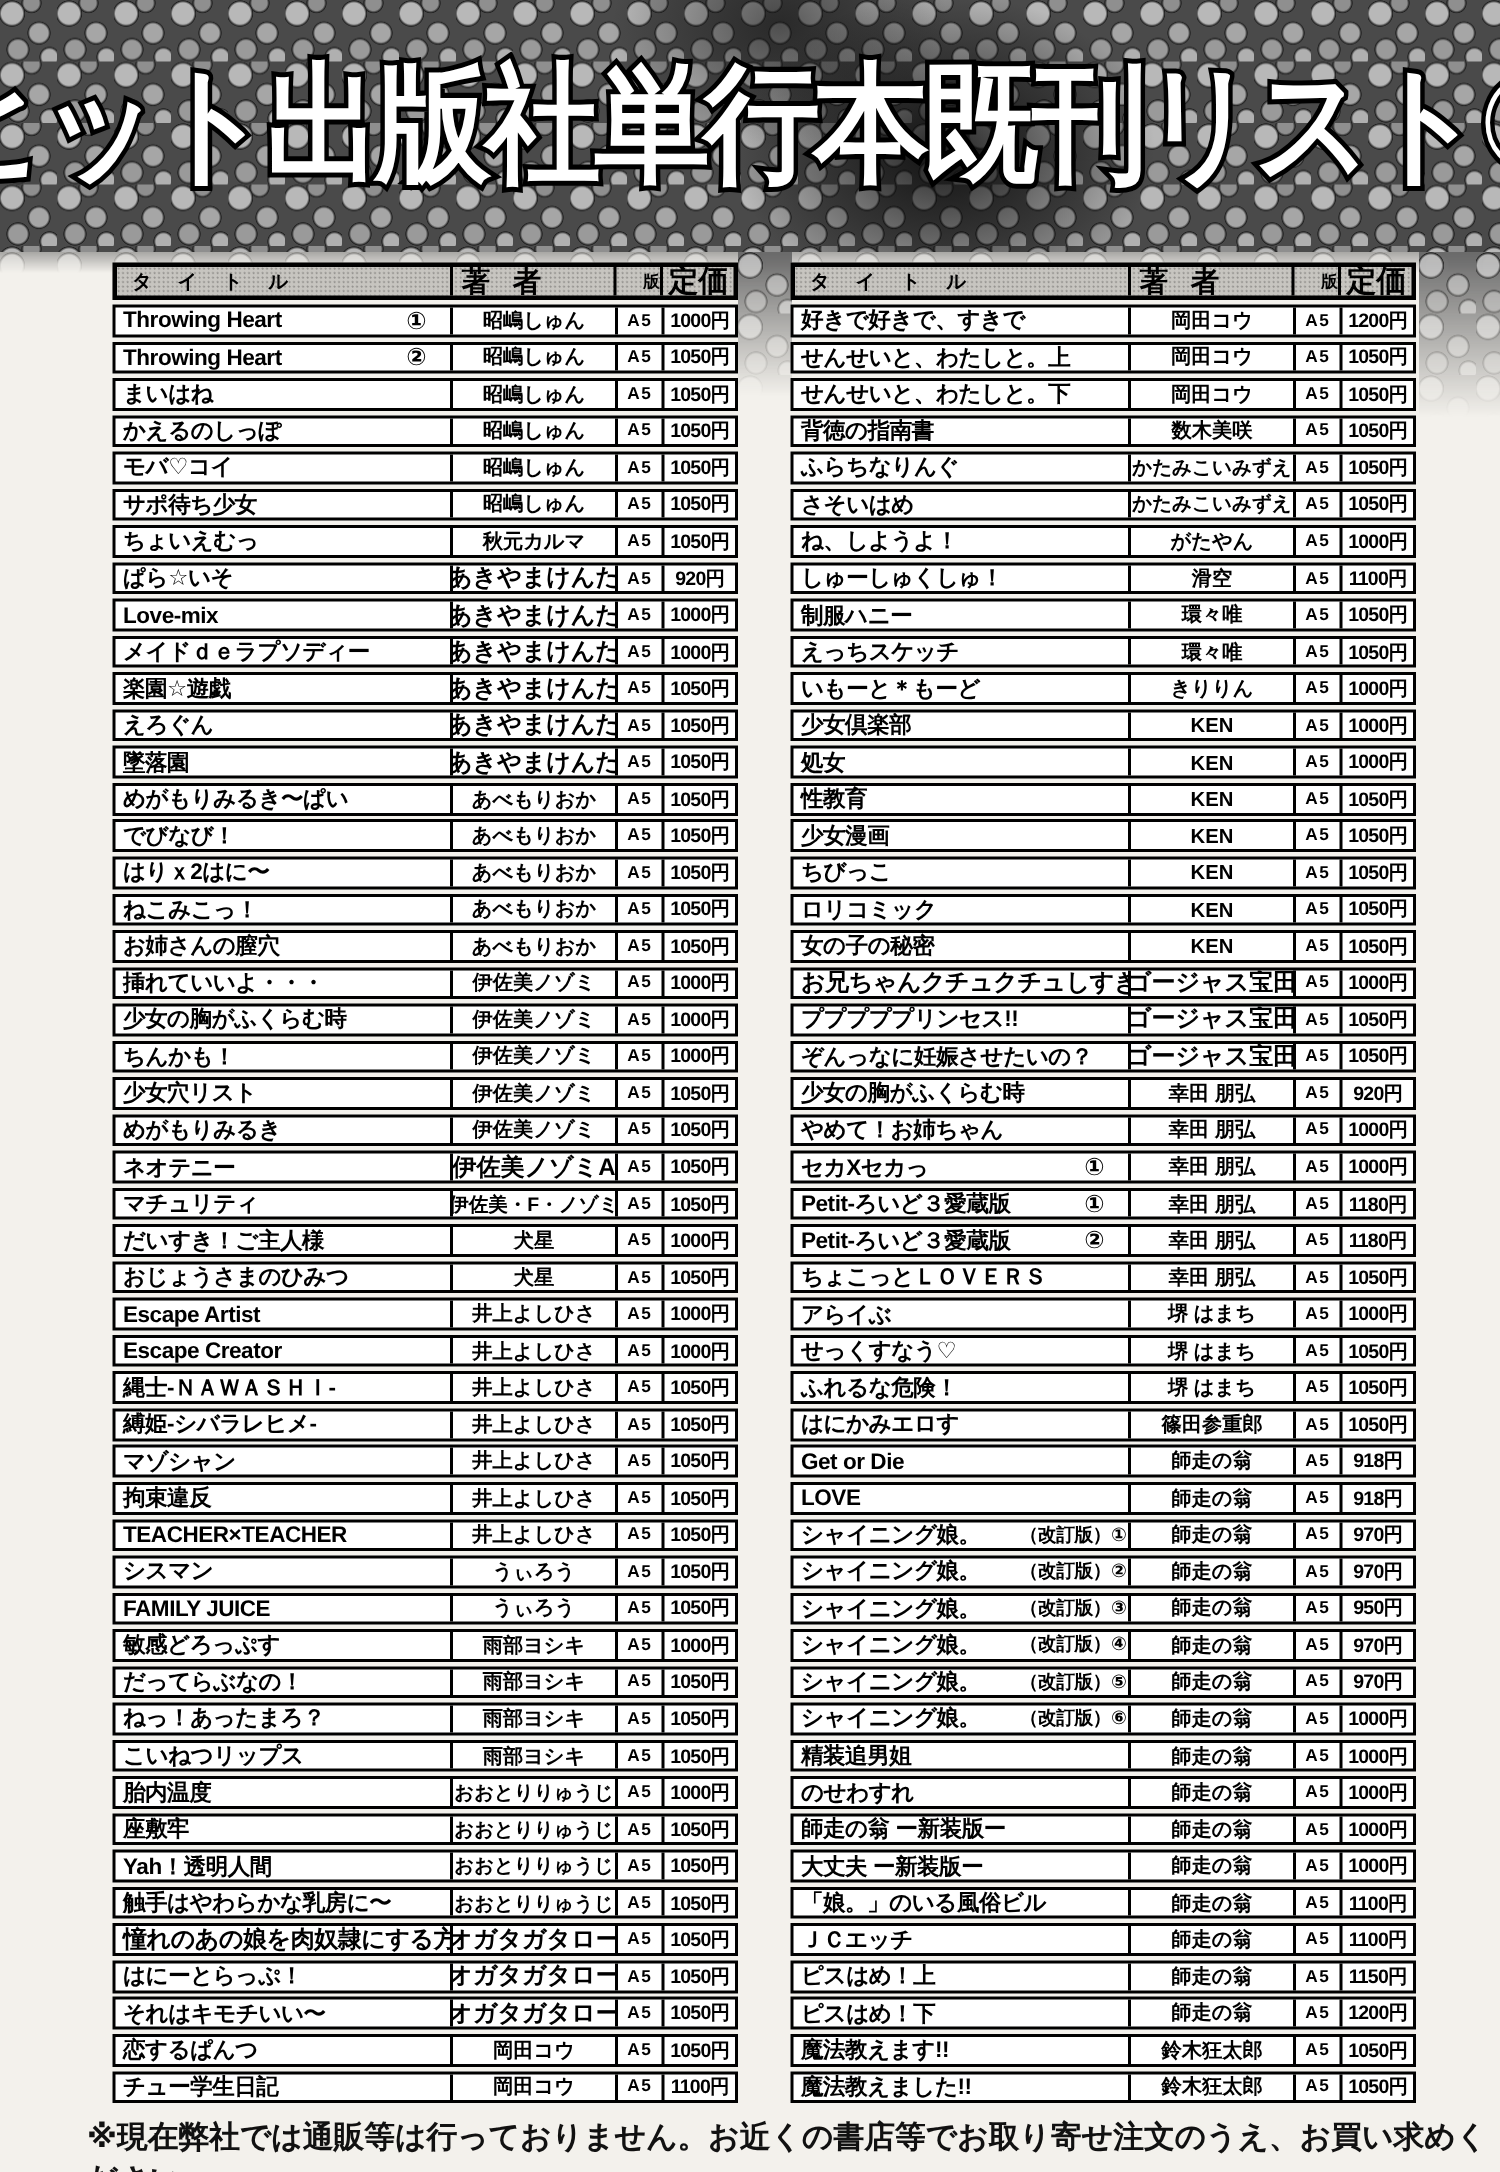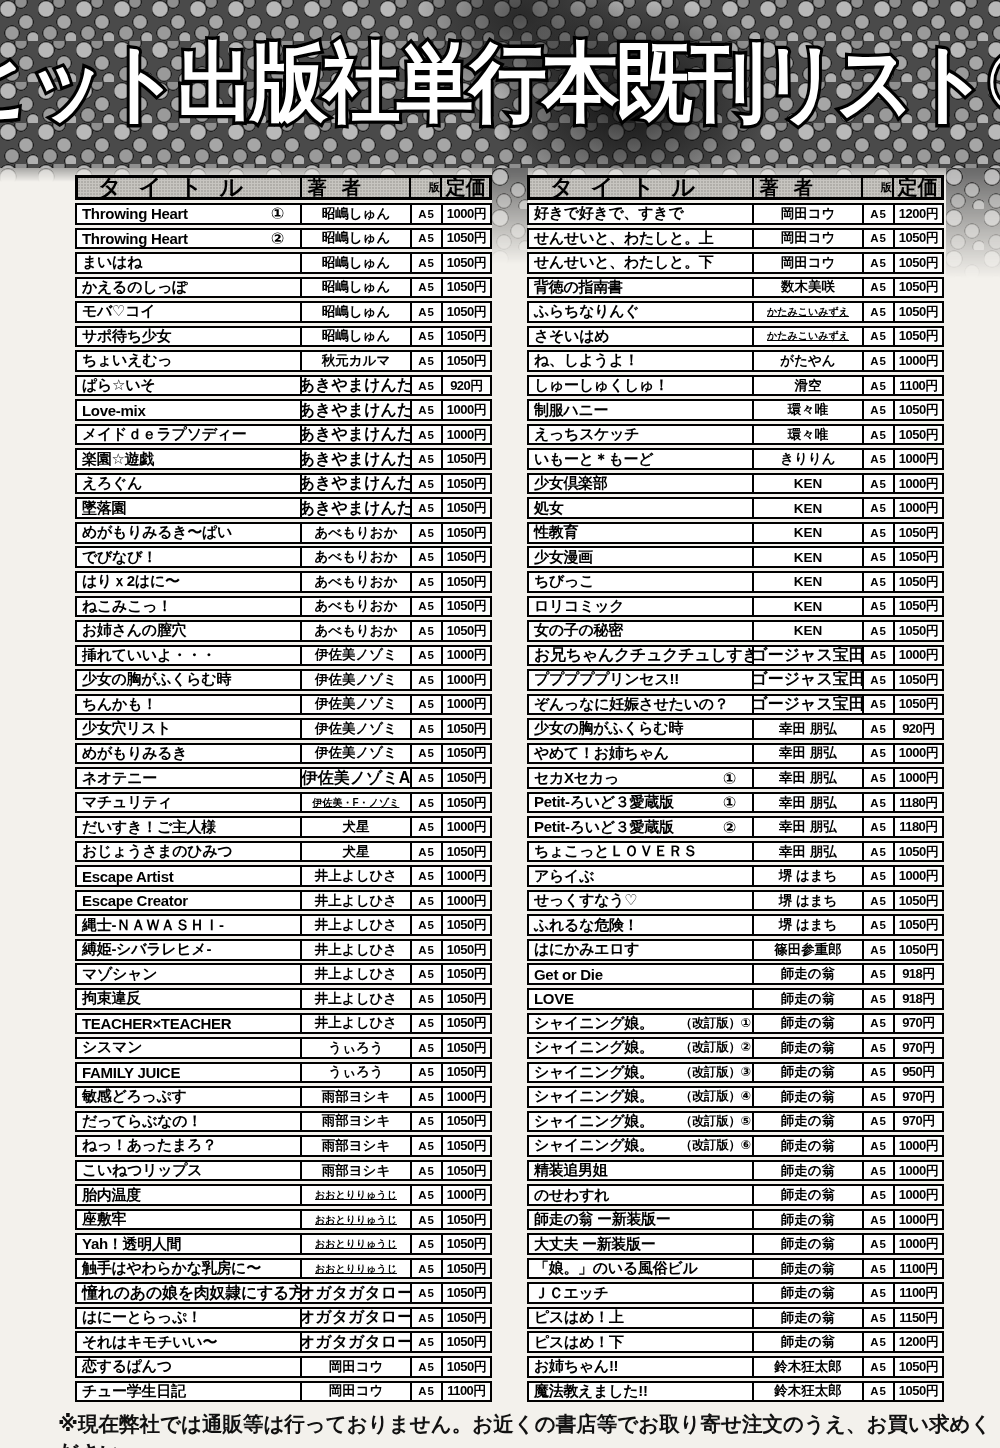--- a/index.html
+++ b/index.html
@@ -61,27 +61,27 @@
   .row{
     display:flex;align-items:center;width:417px;height:21.6px;
     border:2px solid #000;box-sizing:border-box;background:#fff;
     margin-bottom:2.95px;
   }
   .cell{height:100%;display:flex;align-items:center;box-sizing:border-box;overflow:hidden;white-space:nowrap;}
   .c-title{width:223px;padding-left:5px;justify-content:space-between;font-size:15px;font-weight:bold;letter-spacing:-0.3px;}
   .c-title.xsmall{font-size:16px;align-items:center;}
   .c-author{width:110px;border-left:2px solid #000;justify-content:center;font-size:13.5px;font-weight:bold;}
   .c-author.small{font-size:16px;}
-  .c-author.xsmall{font-size:10px;text-decoration:underline;}
+  .c-author.xsmall{font-size:13px;}
   .c-format{width:31px;border-left:2px solid #000;justify-content:center;font-size:11.5px;font-weight:bold;letter-spacing:1px;}
   .c-price{width:49px;border-left:2px solid #000;justify-content:center;font-size:13px;font-weight:bold;letter-spacing:-0.5px;}
   .num{padding-right:16px;font-size:16px;}
   .num.wide{padding-right:1px;font-size:12.5px;}
   
-  .hdr .c-title{font-size:23px;letter-spacing:17px;padding-left:20px;}
+  .hdr .c-title{font-size:13px;letter-spacing:17px;padding-left:10px;}
   .hdr .c-author{font-size:19px;letter-spacing:15px;padding-left:6px;justify-content:flex-start;}
   .hdr .c-format{font-size:11px;letter-spacing:0;padding-left:28px;}
   .hdr .c-price{font-size:20px;letter-spacing:0;}
   
   .footer-note{
     position:absolute;left:58px;top:1410px;width:940px;
     font-size:20.5px;font-weight:bold;color:#111;letter-spacing:0;
   }
 </style>
 </head>
@@ -1463,21 +1463,21 @@
         </div>
         <div class="cell c-format">
           <span>A5</span>
         </div>
         <div class="cell c-price">
           <span>1200円</span>
         </div>
       </div>
       <div class="row">
         <div class="cell c-title">
-          <span>お姉ちゃん!!</span>
+          <span>魔法教えます!!</span>
         </div>
         <div class="cell c-author">
           <span>鈴木狂太郎</span>
         </div>
         <div class="cell c-format">
           <span>A5</span>
         </div>
         <div class="cell c-price">
           <span>1050円</span>
         </div>

